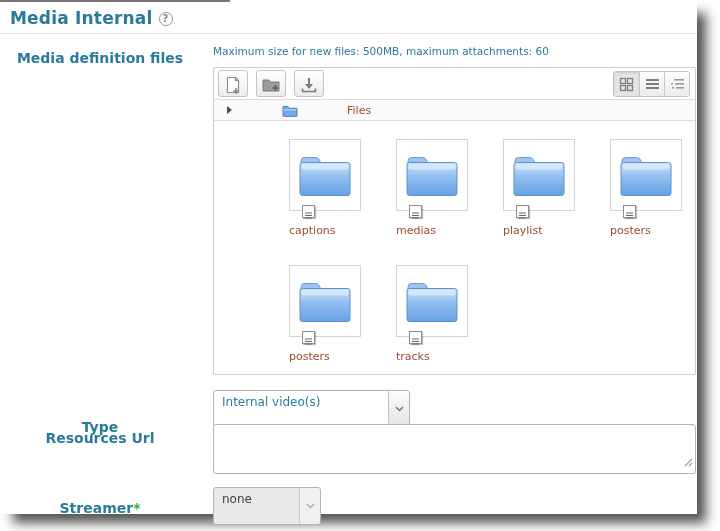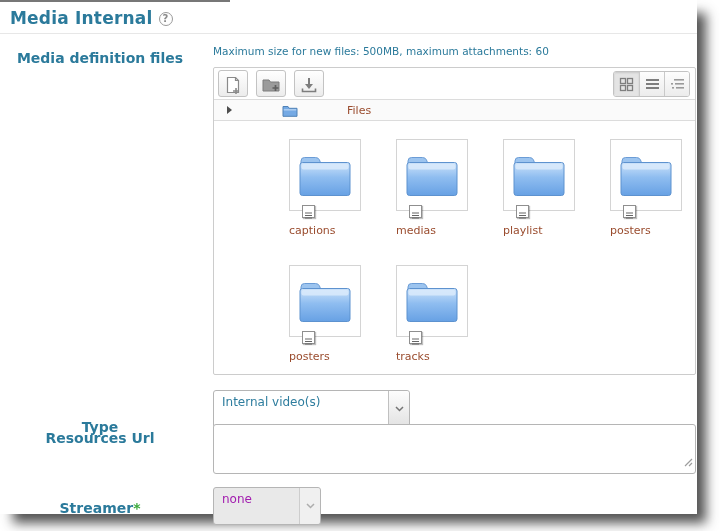--- a/index.html
+++ b/index.html
@@ -62,21 +62,21 @@
   .folder-name { display:block; margin-top:13px; font-size:11px; color:#9a4c2e; }
 
   
   .sel { position:absolute; height:38px; border:1px solid #b5b5b5; border-radius:3px;
          background:#fff; font-size:12px; color:#2e7d9e; line-height:22px;
          padding-left:8px; cursor:pointer; }
   .sel-arrow { position:absolute; right:0; top:0; bottom:0; width:21px;
                border-left:1px solid #c0c0c0; border-radius:0 3px 3px 0;
                background:linear-gradient(#fdfdfd,#e2e2e2);
                display:flex; align-items:center; justify-content:center; }
-  .sel.disabled { background:#e9e9e9; color:#a21caf; cursor:default; }
+  .sel.disabled { background:#e9e9e9; color:#404040; cursor:default; }
   .sel.disabled .sel-arrow { background:#f0f0f0; border-left-color:#cdcdcd; }
 
   .txtarea { position:absolute; left:213px; top:424px; width:483px; height:50px;
              border:1px solid #b5b5b5; border-radius:3px; background:#fff; cursor:text; }
   .resize-handle { position:absolute; right:2px; bottom:2px; cursor:nwse-resize; }
 </style>
 </head>
 <body>
 
 <div class="page">

